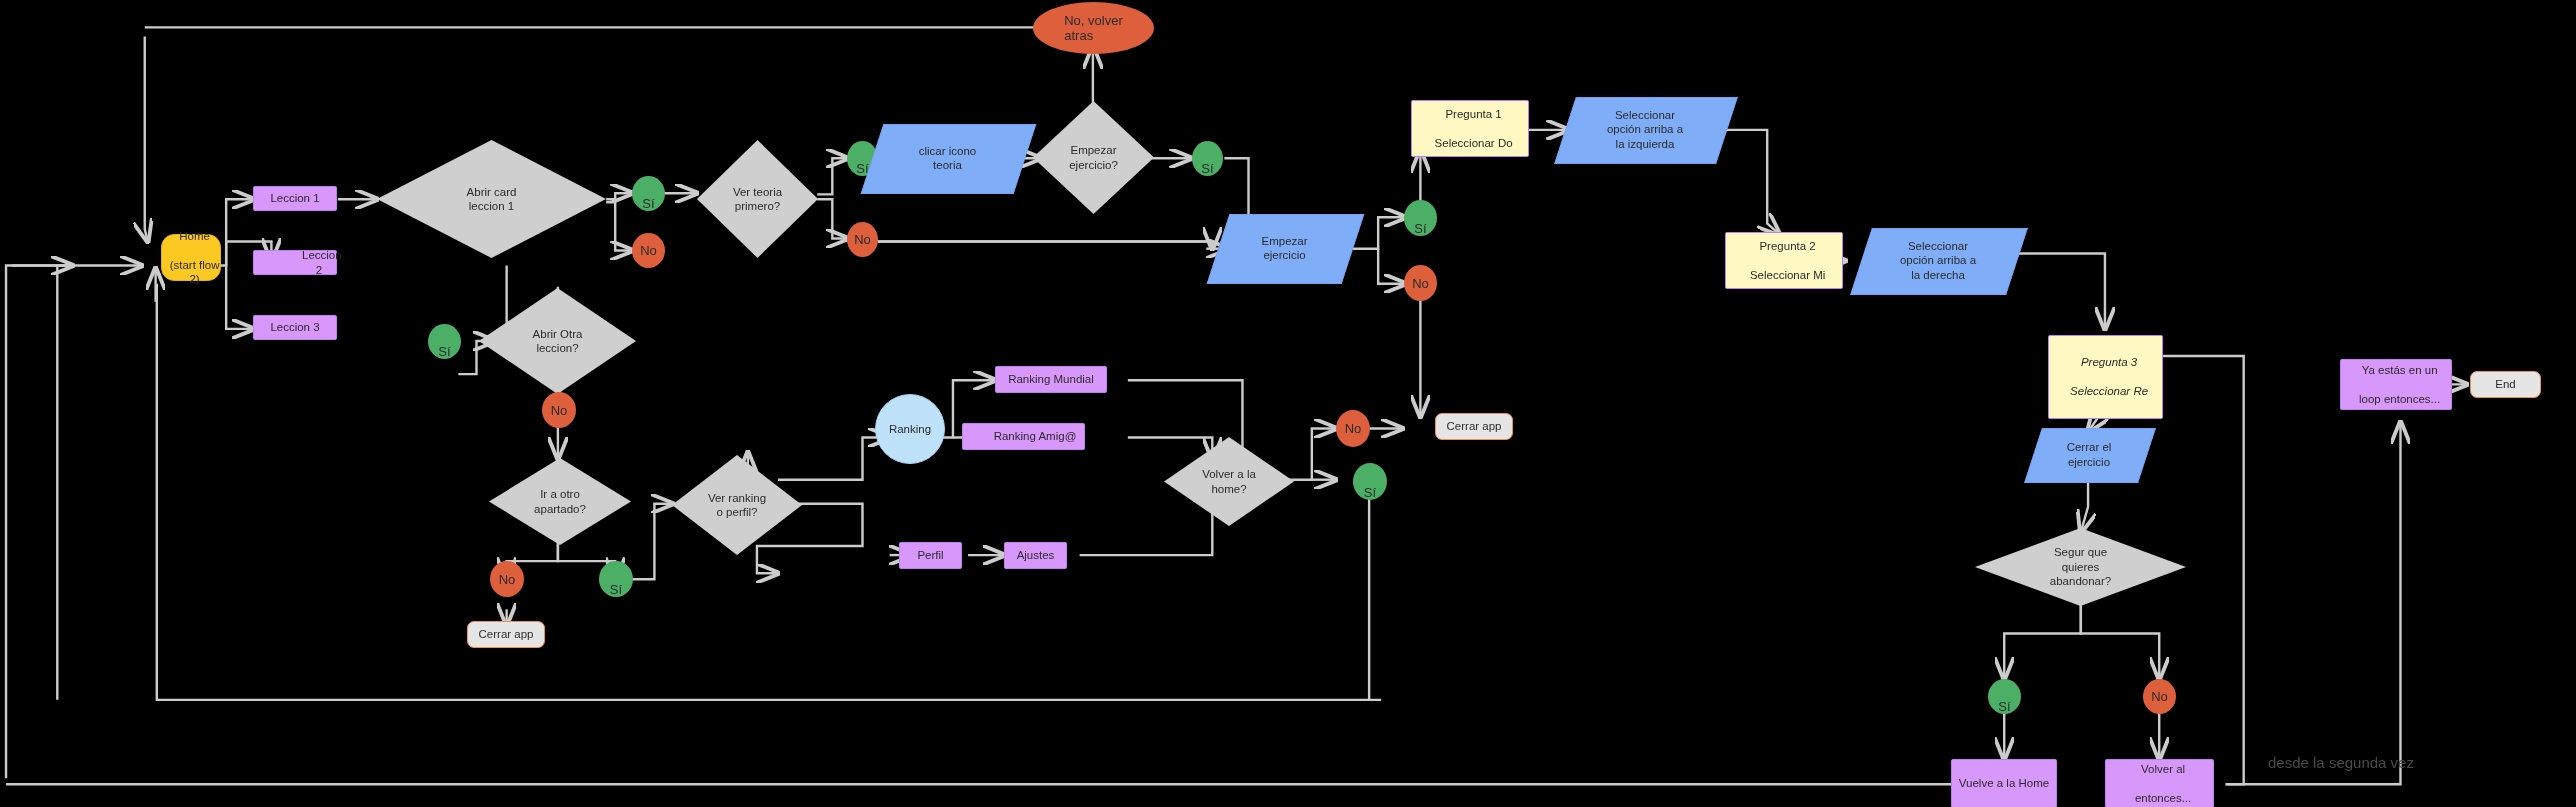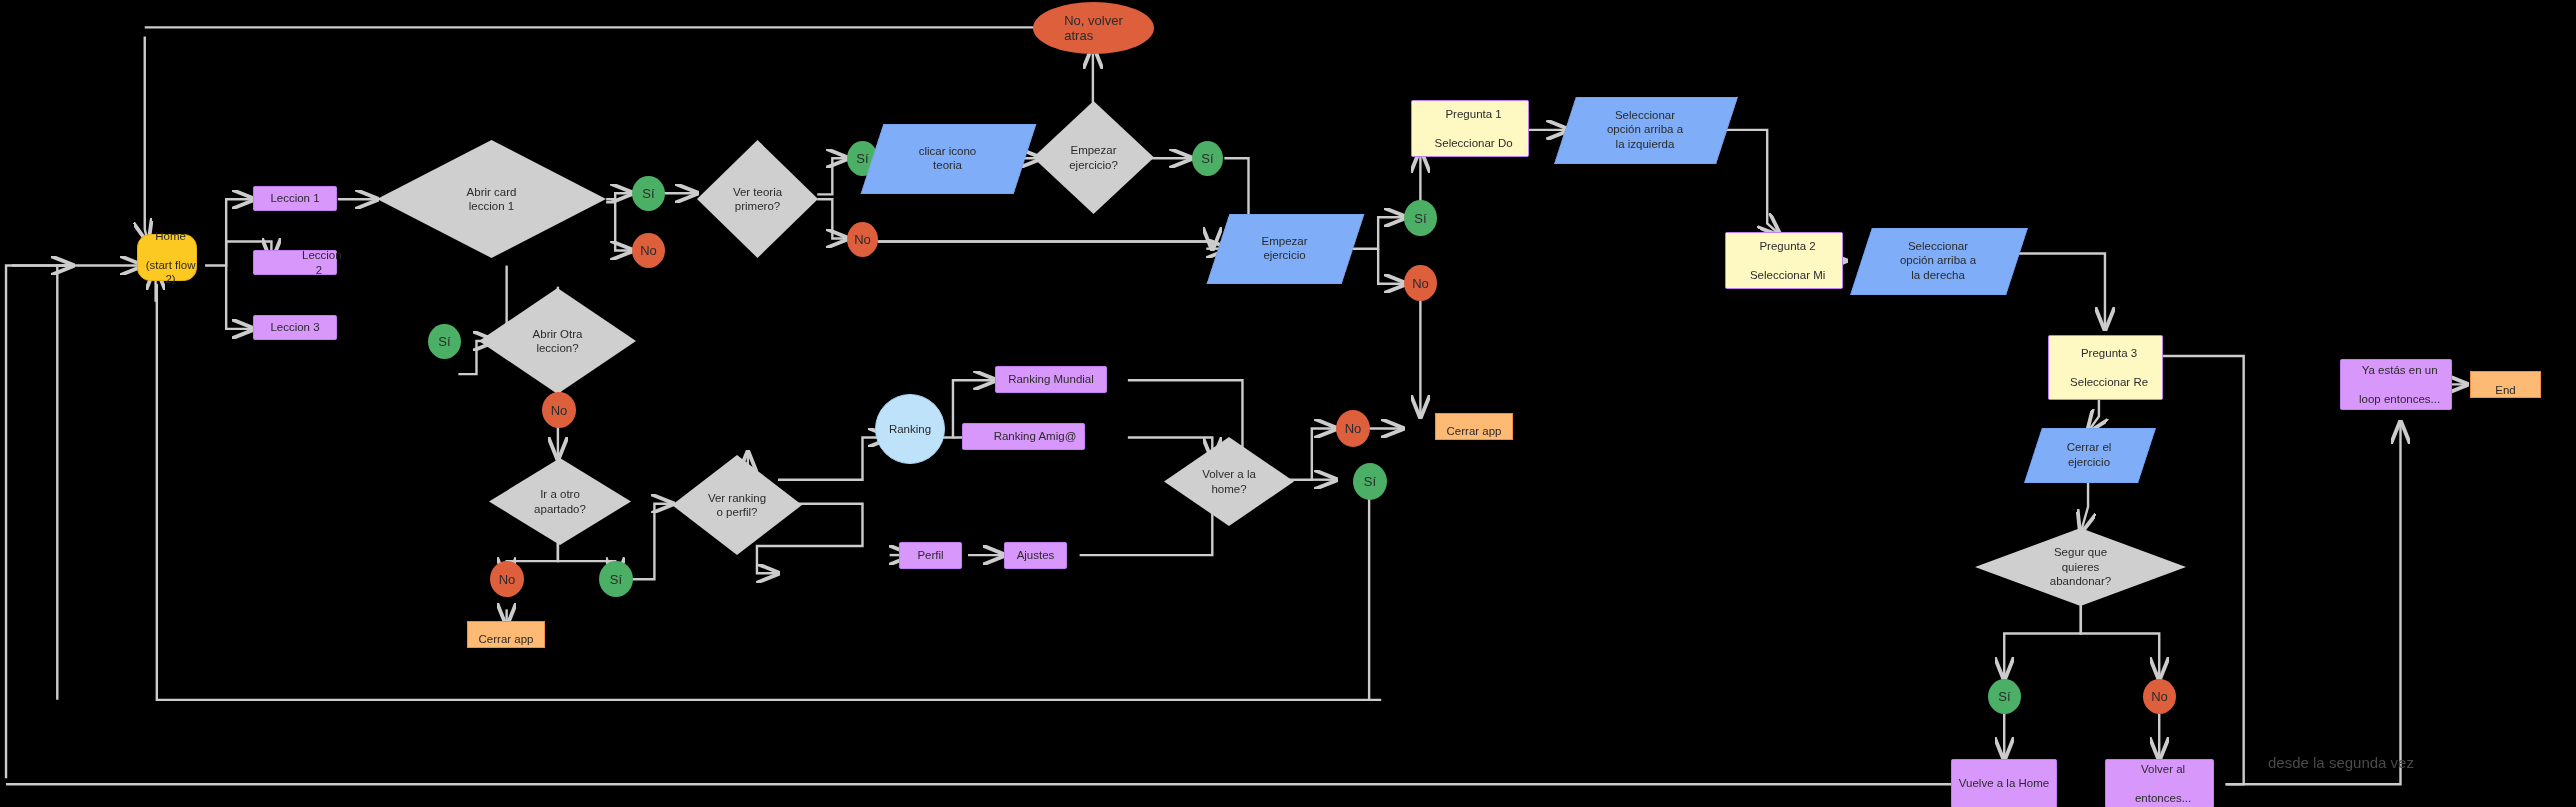--- a/index.html
+++ b/index.html
@@ -6,38 +6,38 @@
   #stage{position:relative;width:2576px;height:808px;background:#000;overflow:hidden;
          font-family:"Liberation Sans","DejaVu Sans",sans-serif;}
   svg#wires{position:absolute;left:0;top:0;width:2576px;height:808px;pointer-events:none;}
   .node{position:absolute;display:flex;align-items:center;justify-content:center;
         text-align:center;color:#2b2b2b;line-height:1.25;box-sizing:border-box;
         font-size:11.5px;}
   .node span{display:block;width:100%;padding:0 3.6px;}
   
   .rect{background:#d897fb;border:0.6px solid #c07ef0;border-radius:1.8px;}
   .rect-lg{background:#fef9c3;border:0.6px solid #c07ef0;border-radius:1.8px;}
-  .stadium{background:#fdba74;border:0.6px solid #ef8e44;border-radius:0;align-items:flex-end;}
+  .stadium{background:#e5e5e5;border:0.6px solid #ef8e44;border-radius:7px;}
   .stadium-yellow{background:#fcc822;border:0.6px solid #e8b411;border-radius:13.3px;}
   .diamond-wrap{position:absolute;}
   .diamond-wrap .dshape{position:absolute;left:0;top:0;width:100%;height:100%;
         background:#cfcfcf;clip-path:polygon(50% 0,100% 50%,50% 100%,0 50%);}
   .diamond-wrap .dtext{position:absolute;left:0;top:0;width:100%;height:100%;
         display:flex;align-items:center;justify-content:center;text-align:center;
         color:#2b2b2b;font-size:11.5px;line-height:1.25;}
   .para-wrap{position:absolute;}
   .para-wrap .pshape{position:absolute;left:0;top:0;width:100%;height:100%;
         background:#7fadf7;border:0.6px dotted #6a9bef;
         transform:skewX(-18deg);}
   .para-wrap .ptext{position:absolute;left:0;top:0;width:100%;height:100%;
         display:flex;align-items:center;justify-content:center;text-align:center;
         color:#2b2b2b;font-size:11.5px;line-height:1.25;}
   .ell{position:absolute;display:flex;align-items:center;justify-content:center;
        border-radius:50%;color:#2b2b2b;font-size:13px;}
-  .ell-yes{background:#4caf66;}
+  .ell-yes{background:#4caf66;align-items:flex-end;}
   .ell-no{background:#dd5f3c;}
   .ell-orange{background:#dd5f3c;}
   .circle-blue{position:absolute;display:flex;align-items:center;justify-content:center;
        border-radius:50%;background:#bfe2fb;border:0.6px solid #a9d3f3;color:#2b2b2b;font-size:11.5px;}
   .edge-label{position:absolute;color:#555;font-size:15px;white-space:nowrap;}
 </style>
 </head>
 <body>
 
 <div id="stage">
@@ -146,21 +146,21 @@
       <path d="M925,475 L925,530"></path>
       <path d="M925,620 L925,650"></path>
       <path d="M925,700 L925,760"></path>
       <path d="M925,900 L925,930 L840,930 L840,960"></path>
       <path d="M925,900 L925,930 L1020,930 L1020,960"></path>
       <path d="M840,1010 L840,1035"></path>
       <path d="M1045,960 L1085,960 L1085,835 L1115,835"></path>
     </g>
   </svg>
 
-  <div class="node stadium-yellow" style="left:137px;top:234px;width:60px;height:47px;text-align:center;">
+  <div class="node stadium-yellow" style="left:161px;top:234px;width:60px;height:47px;text-align:center;">
     <span>
       <span>Home</span><br>
       <span>(start flow 2)</span>
     </span>
   </div>
 
   <div class="node rect" style="left:253px;top:186px;width:84px;height:25px;">
     <span>Leccion 1</span>
   </div>
   <div class="node rect" style="left:253px;top:250px;width:84px;height:25px;padding-left:48px;">
@@ -285,21 +285,21 @@
     <div class="pshape"></div>
     <div class="ptext">
       <div>
         <span>Seleccionar</span><br>
         <span>opción arriba a</span><br>
         <span>la derecha</span>
       </div>
     </div>
   </div>
 
-  <div class="node rect-lg" style="left:2048px;top:335px;width:115px;height:65px;">
+  <div class="node rect-lg" style="left:2048px;top:335px;width:115px;height:84px;font-style:italic;">
     <span>
       <span>Pregunta 3</span><br>
       <span>Seleccionar Re</span>
     </span>
   </div>
 
   <div class="para-wrap" style="left:2033px;top:428px;width:112px;height:53px;">
     <div class="pshape"></div>
     <div class="ptext">
       <div>

